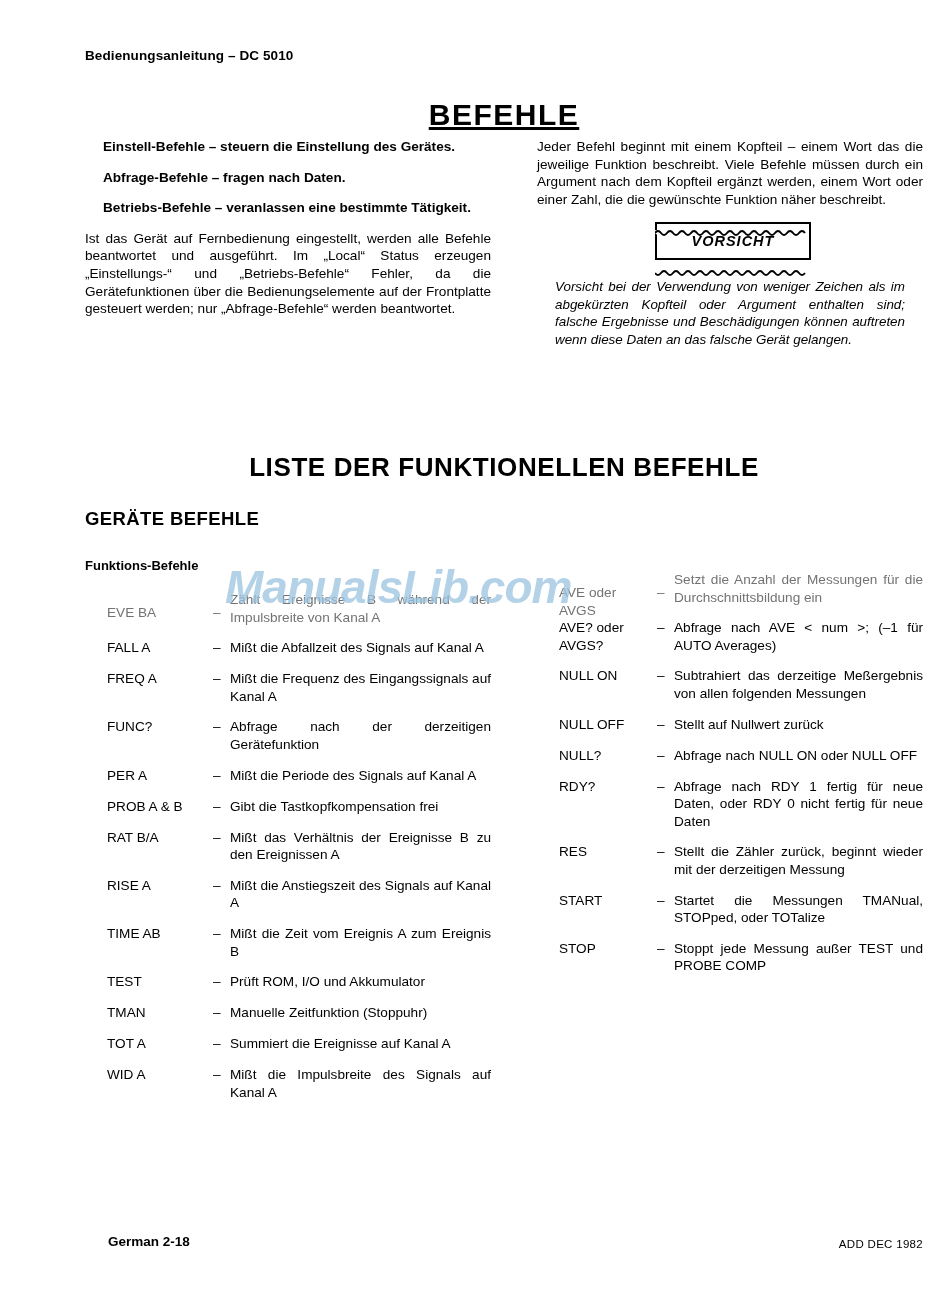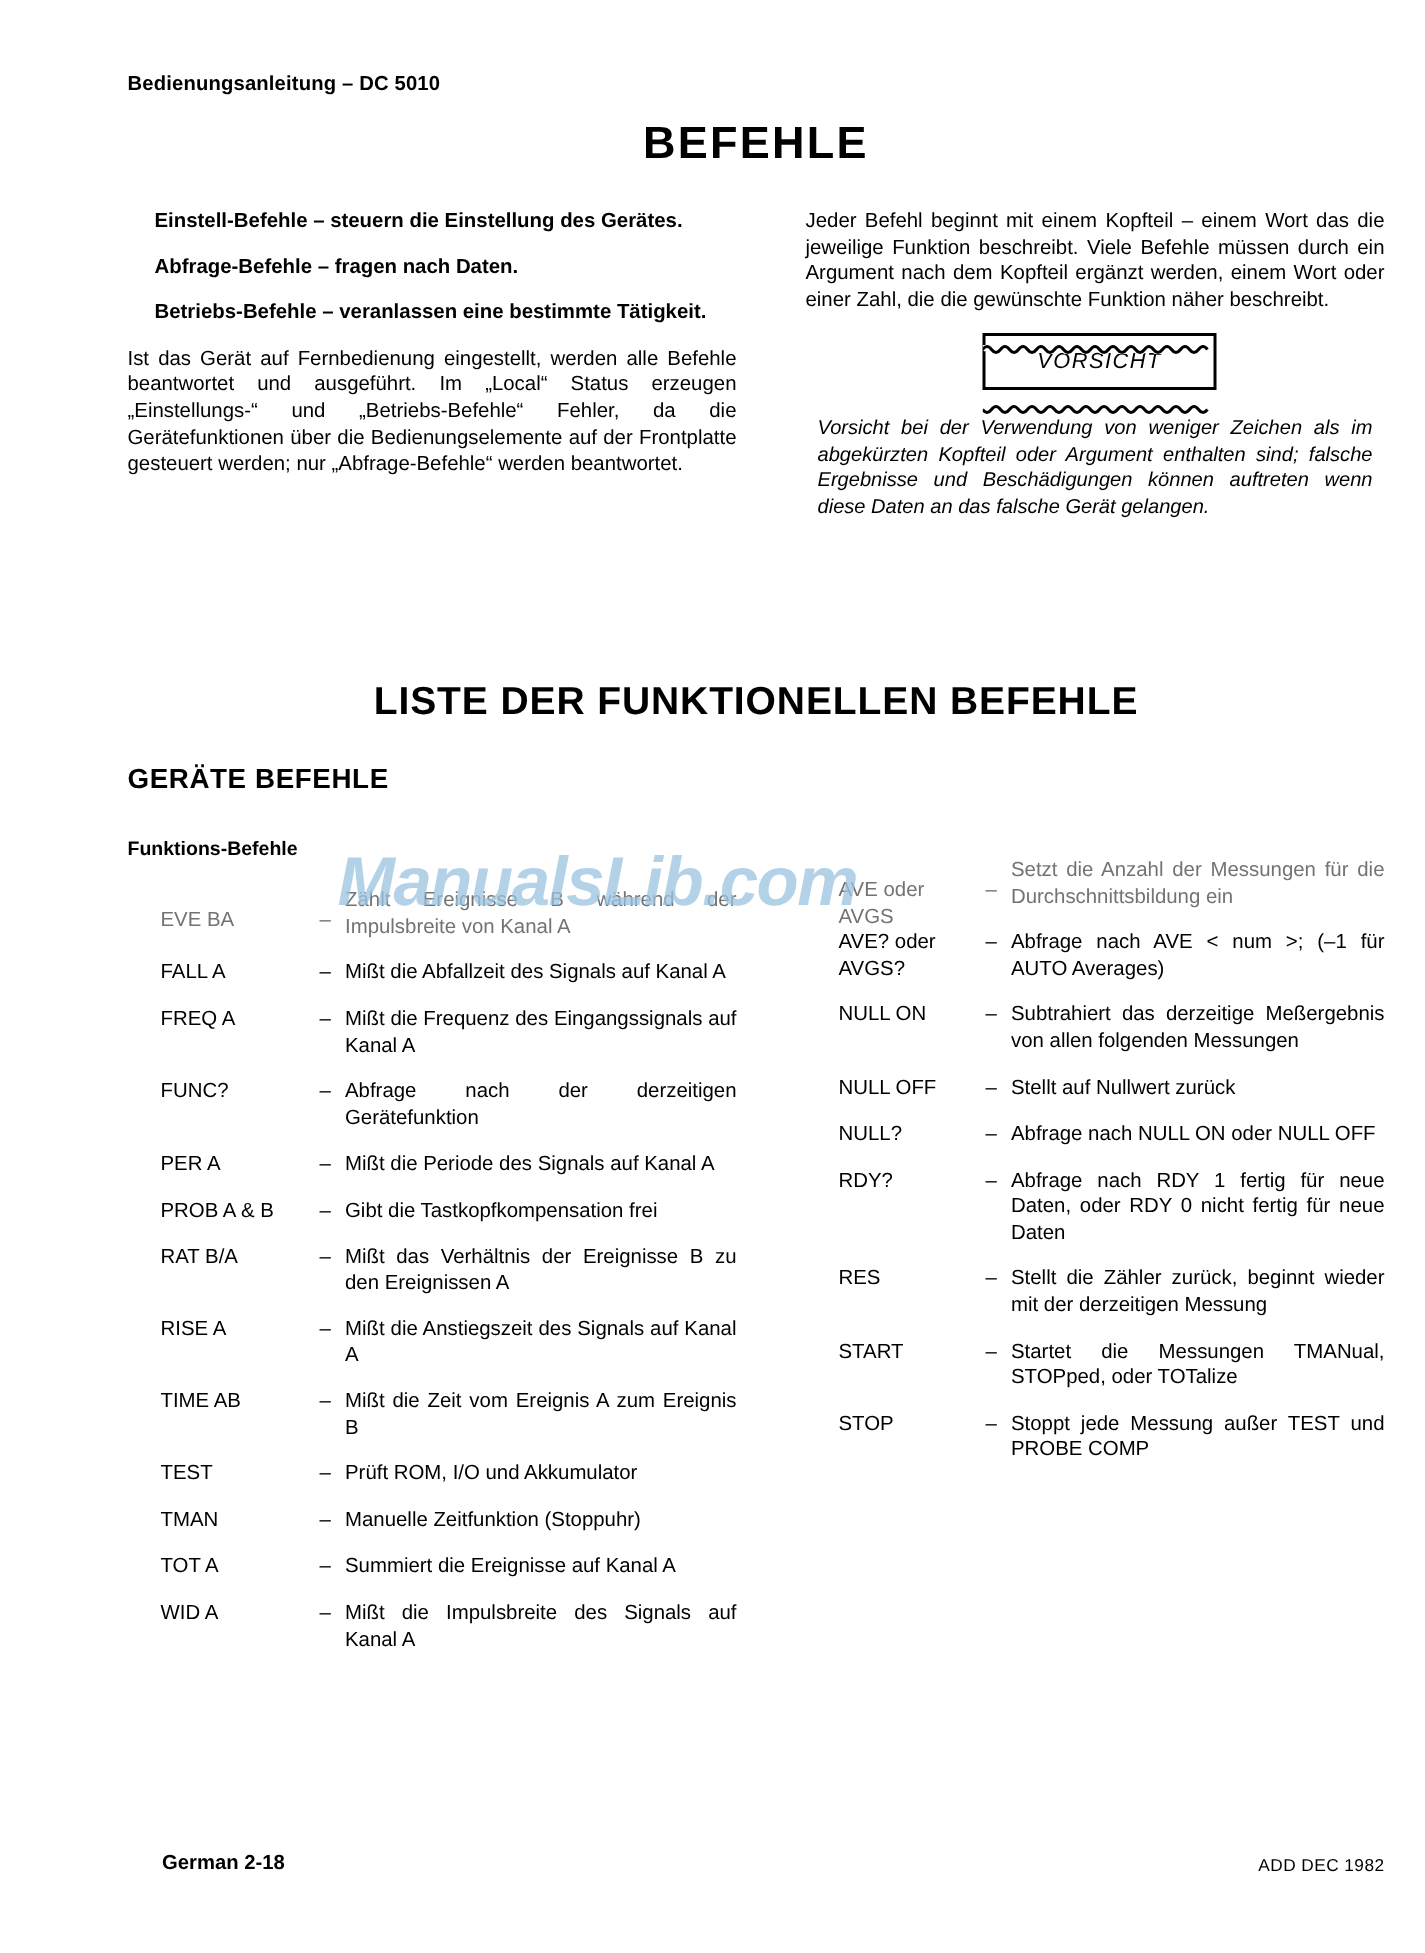--- a/index.html
+++ b/index.html
@@ -29,26 +29,27 @@
     position: absolute;
     left: 0;
     top: 48px;
     font-size: 13.5px;
     font-weight: bold;
     letter-spacing: 0.1px;
   }
   .doc-title {
     position: absolute;
     left: 0;
-    top: 79px;
+    top: 98px;
     width: 838px;
     text-align: center;
     font-size: 30px;
     font-weight: bold;
     letter-spacing: 1.5px;
+    text-decoration: underline;
   }
   .intro {
     position: absolute;
     top: 138px;
     left: 0;
     width: 838px;
   }
   .col-left {
     position: absolute;
     left: 0;
@@ -77,36 +78,36 @@
   }
   .caution-box {
     position: relative;
     width: 152px;
     margin: 14px 0 16px 118px;
     border: 2px solid #000;
     padding: 9px 0 9px 0;
     text-align: center;
     font-size: 14.5px;
     font-style: italic;
-    font-weight: normal;
+    font-weight: bold;
     letter-spacing: 1px;
   }
   .caution-wrap {
     position: relative;
   }
   .caution-wrap .squiggle {
     position: absolute;
     left: 118px;
     width: 152px;
     height: 6px;
     overflow: hidden;
   }
   .caution-wrap .squiggle svg { display: block; }
   .caution-note {
-    margin: 8px;
+    margin: 18px;
     font-size: 13.4px;
     line-height: 17.4px;
     font-style: italic;
     text-align: justify;
   }
   .section-title {
     position: absolute;
     left: 0;
     top: 452px;
     width: 838px;

